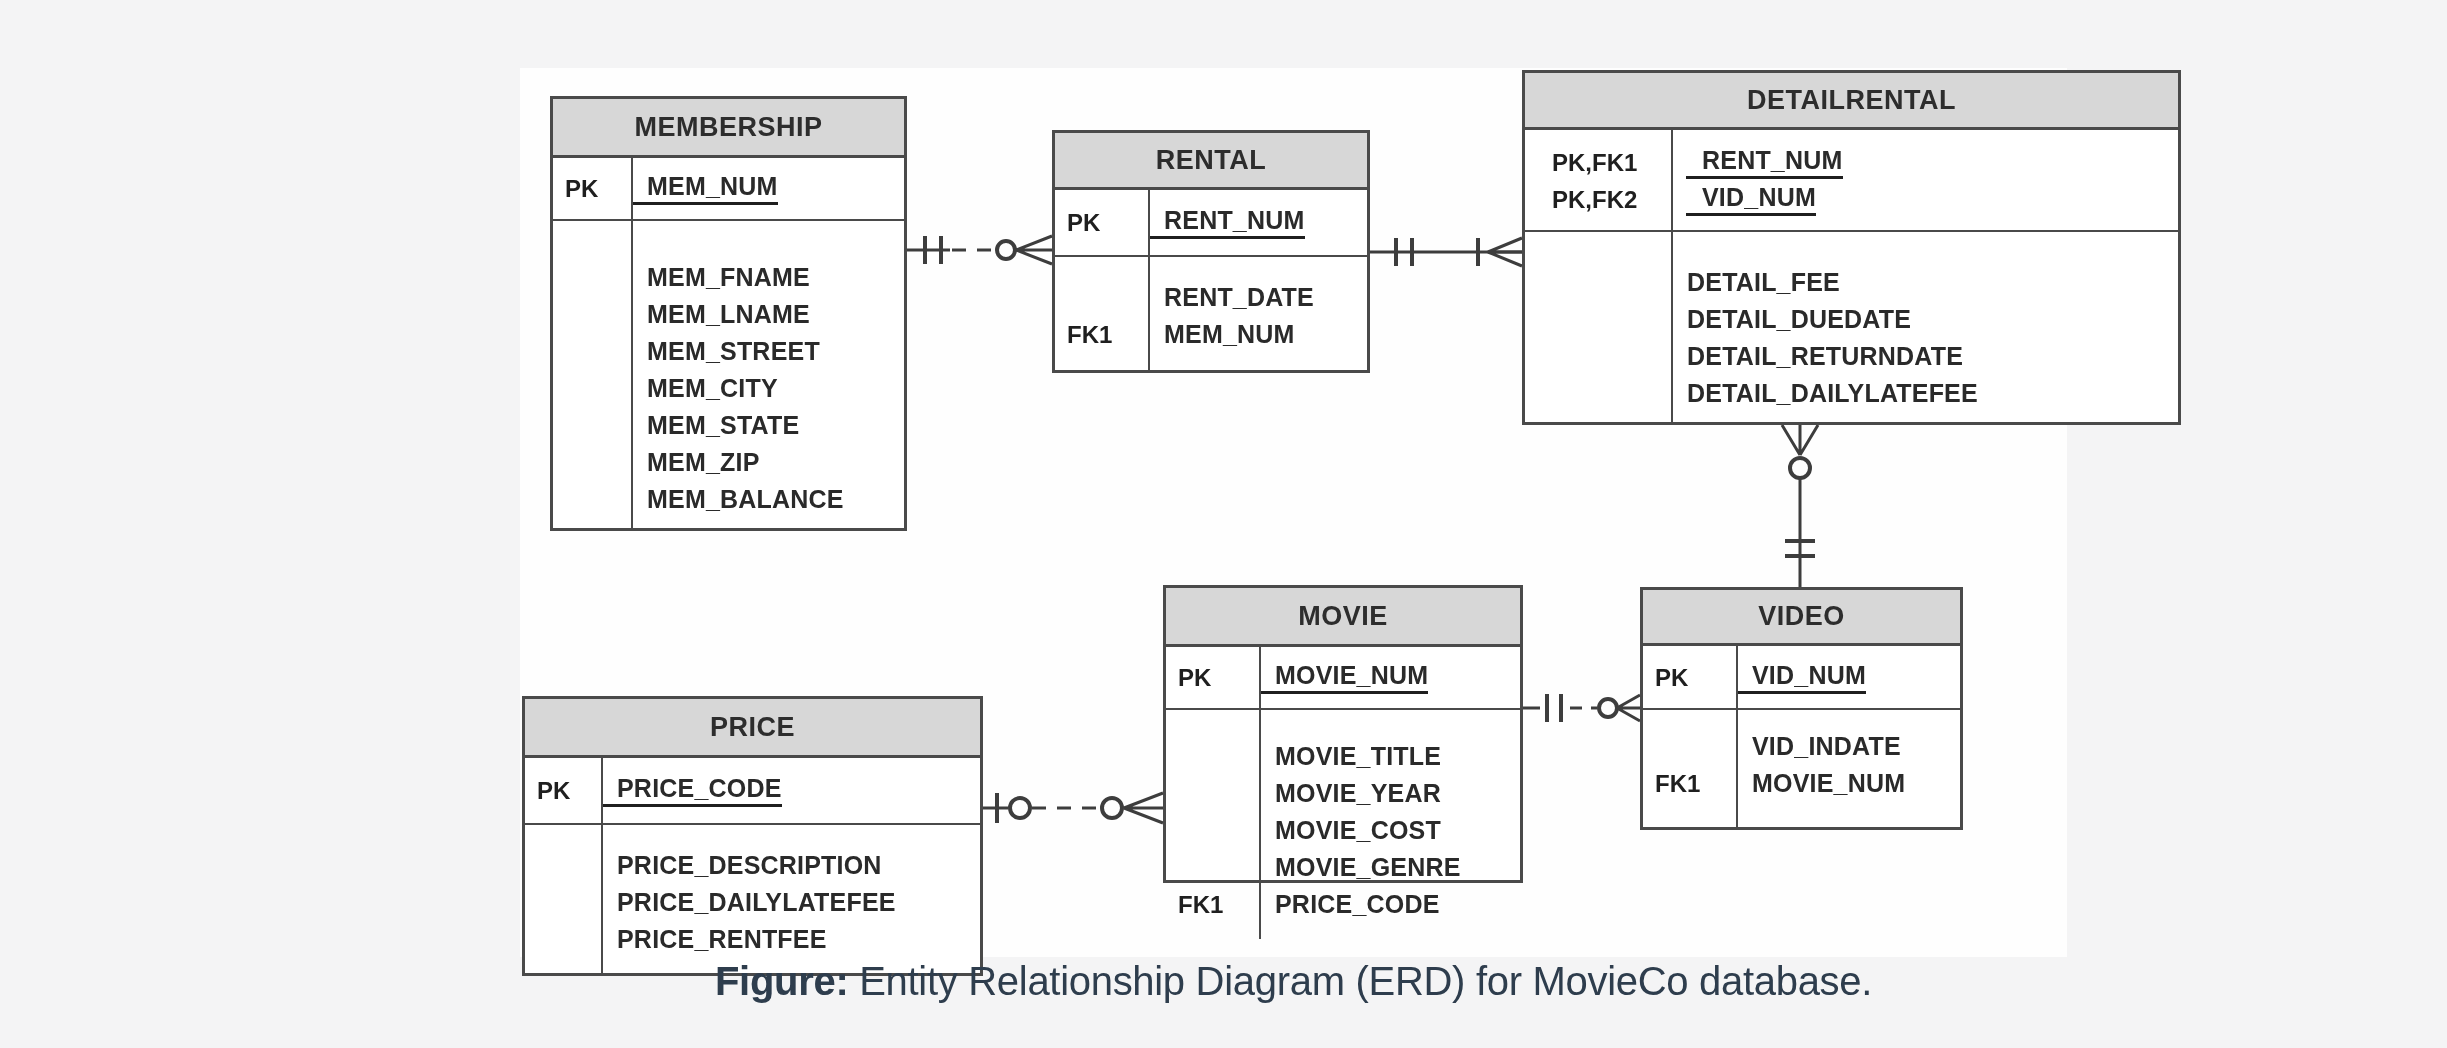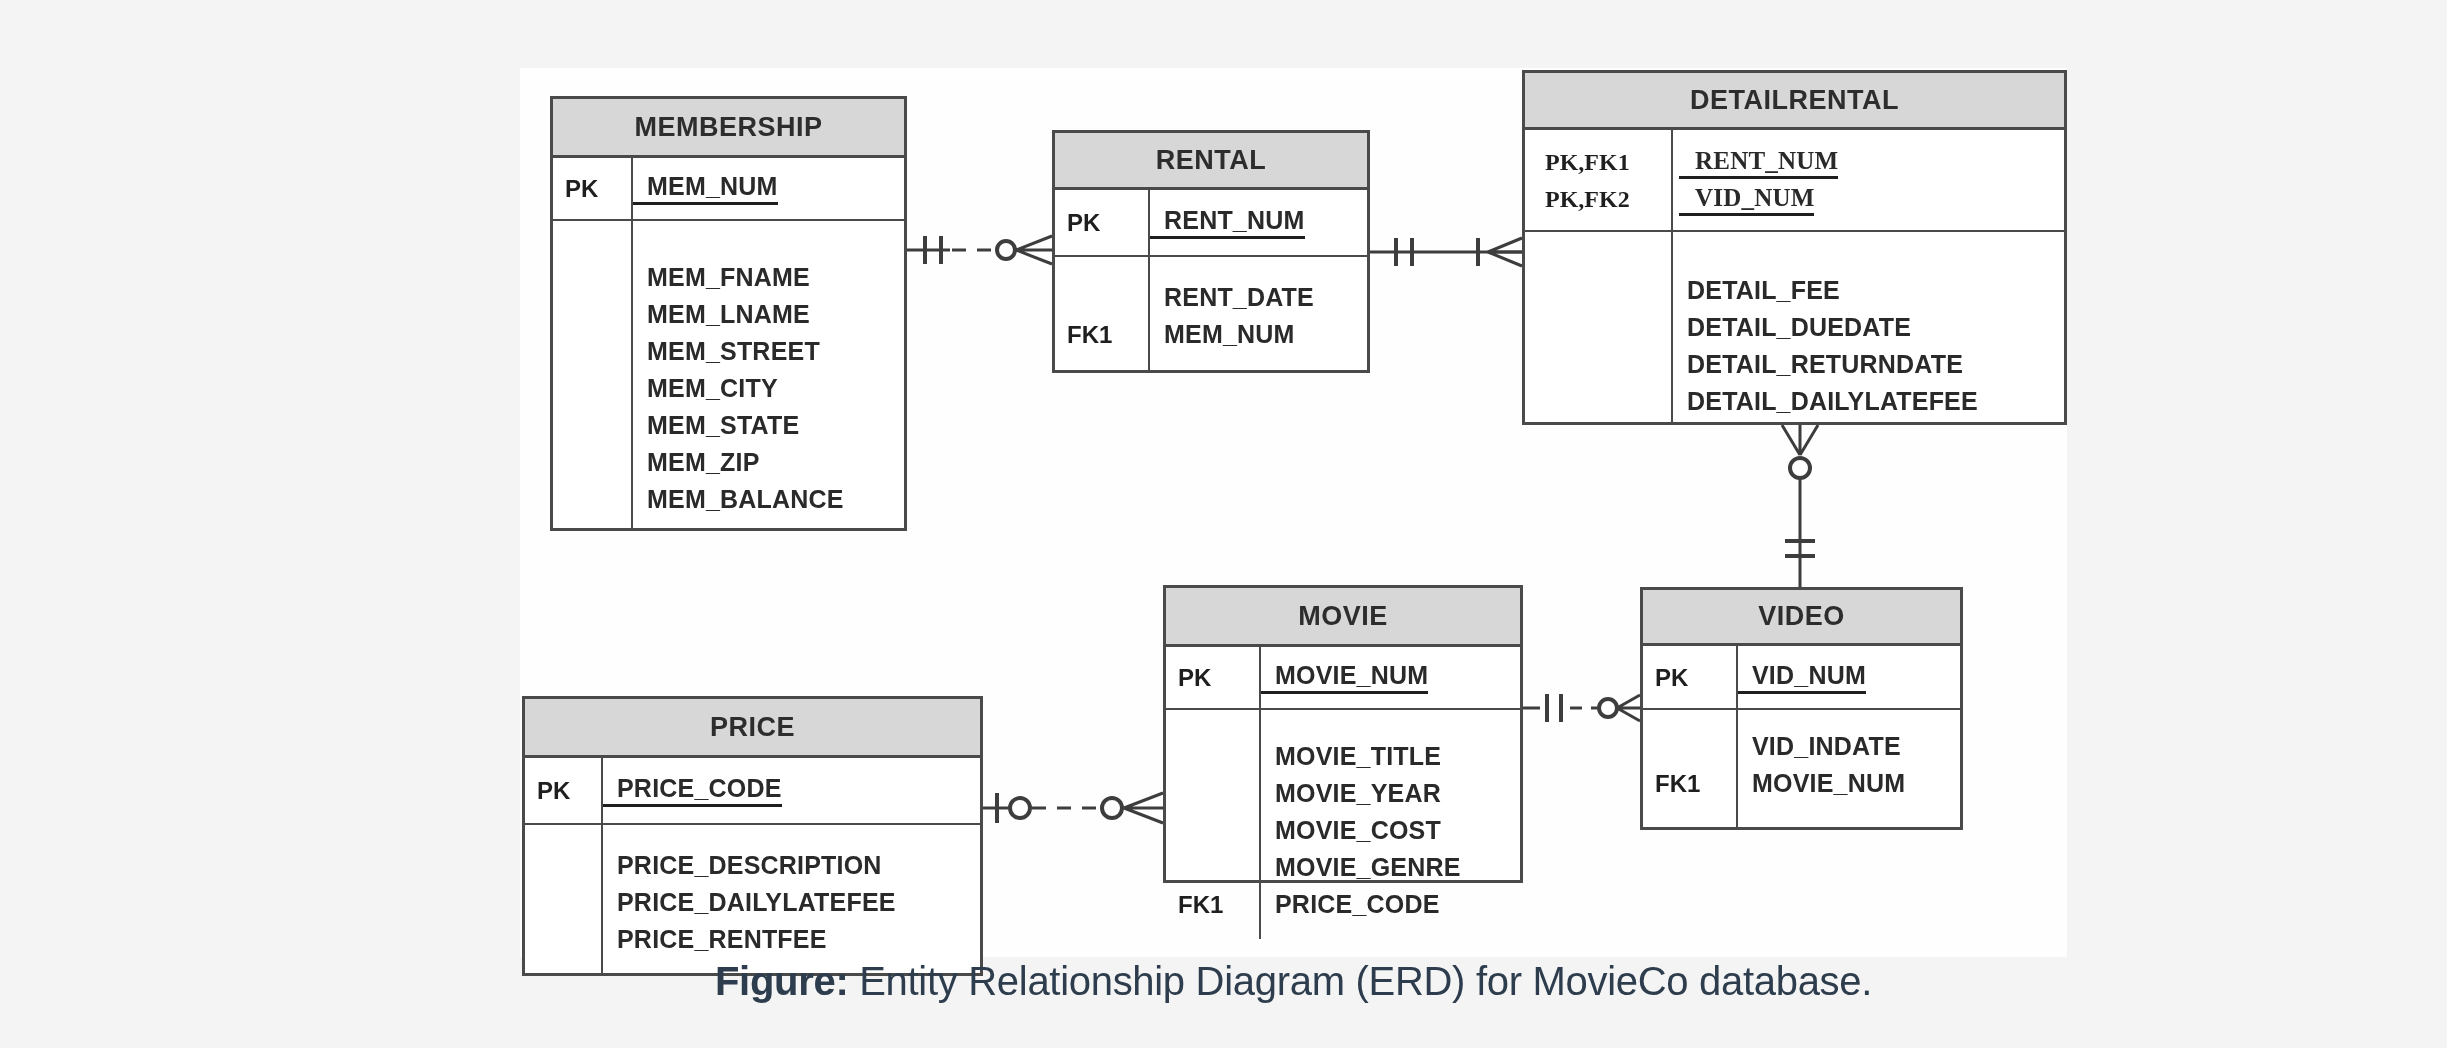--- a/index.html
+++ b/index.html
@@ -173,35 +173,35 @@
           <span class="aname">RENT_DATE</span>
         </div>
         <div class="row">
           <span class="tag">FK1</span>
           <span class="aname">MEM_NUM</span>
         </div>
       </div>
   </div>
 </div>
 
-<div class="entity" style="left:1522px;top:70px;width:545px;height:355px;--kw:146px;">
+<div class="entity" style="left:1522px;top:70px;width:659px;height:355px;--kw:146px;">
   <div class="ent-header" style="height:57px;">DETAILRENTAL</div>
   <div class="ent-body" style="height:292px;">
     <div class="vline" style="left:146px;"></div>
-    <div class="keys" style="padding:14px 0 12px 8px;font-family:Liberation Serif, serif;">
+    <div class="keys" style="padding:14px 0 12px 15px;">
         <div class="row">
           <span class="tag">PK,FK1</span>
           <span class="aname keyname">RENT_NUM</span>
         </div>
         <div class="row">
           <span class="tag">PK,FK2</span>
           <span class="aname keyname">VID_NUM</span>
         </div>
       </div>
-    <div class="attrs" style="padding-top:40px;">
+    <div class="attrs" style="padding-top:32px;">
         <div class="row">
           <span class="tag"></span>
           <span class="aname">DETAIL_FEE</span>
         </div>
         <div class="row">
           <span class="tag"></span>
           <span class="aname">DETAIL_DUEDATE</span>
         </div>
         <div class="row">
           <span class="tag"></span>

